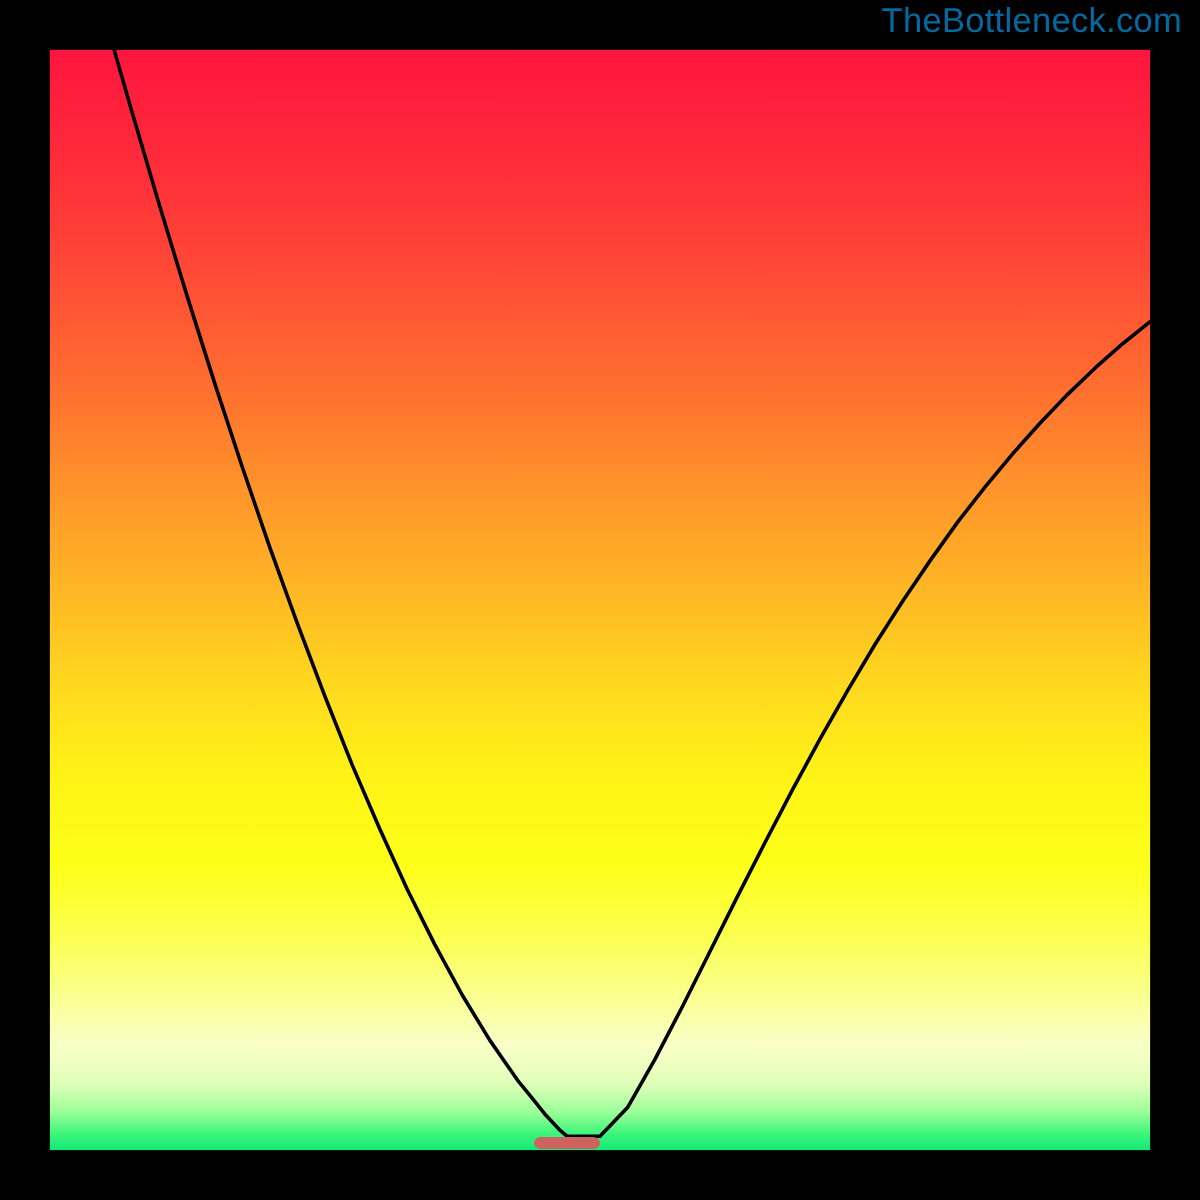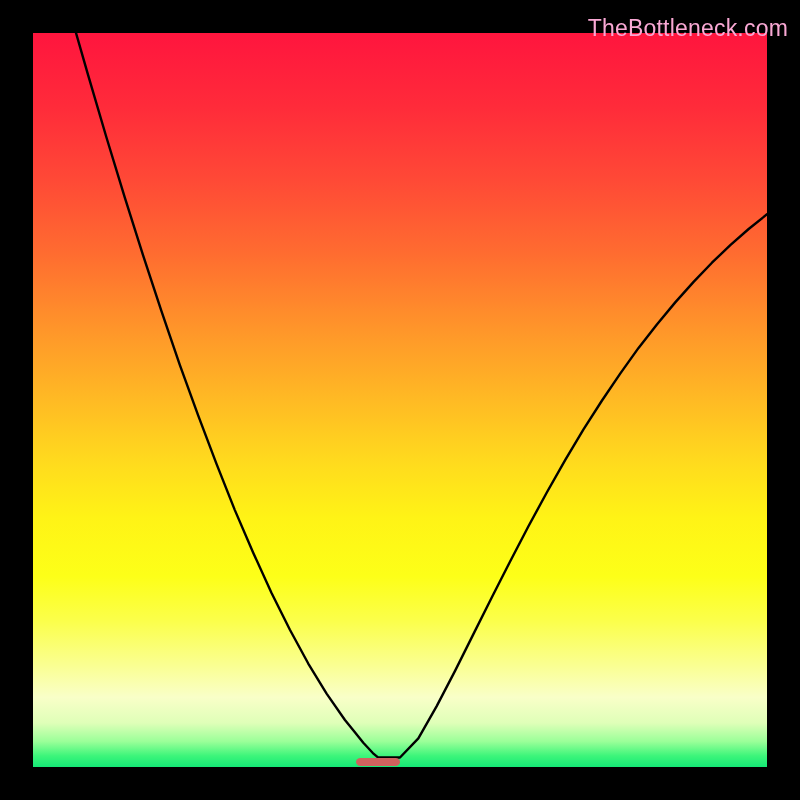--- a/index.html
+++ b/index.html
@@ -1,19 +1,19 @@
 <!DOCTYPE html>
 <html><head>
 <meta charset="utf-8">
 <style>
   html,body{margin:0;padding:0;width:800px;height:800px;background:#000;overflow:hidden}
   .frame{position:absolute;left:0;top:0;width:800px;height:800px;background:#000}
   .plot{position:absolute;left:33px;top:33px;width:734px;height:734px;overflow:hidden}
   .grad{position:absolute;inset:0}
-  .wm{position:absolute;top:15px;right:12px;font:23px Arial,Helvetica,sans-serif;color:#f9a8d4;letter-spacing:.2px}
+  .wm{position:absolute;top:0;right:12px;font:23px Arial,Helvetica,sans-serif;color:#0369a1;letter-spacing:.2px}
   svg{position:absolute;left:0;top:0}
 </style>
 </head>
 <body>
 
 <div class="frame">
   <div class="plot">
     <svg width="734" height="734" viewBox="0 0 734 734">
       <defs>
         <linearGradient id="bg" x1="0" y1="0" x2="0" y2="1">

